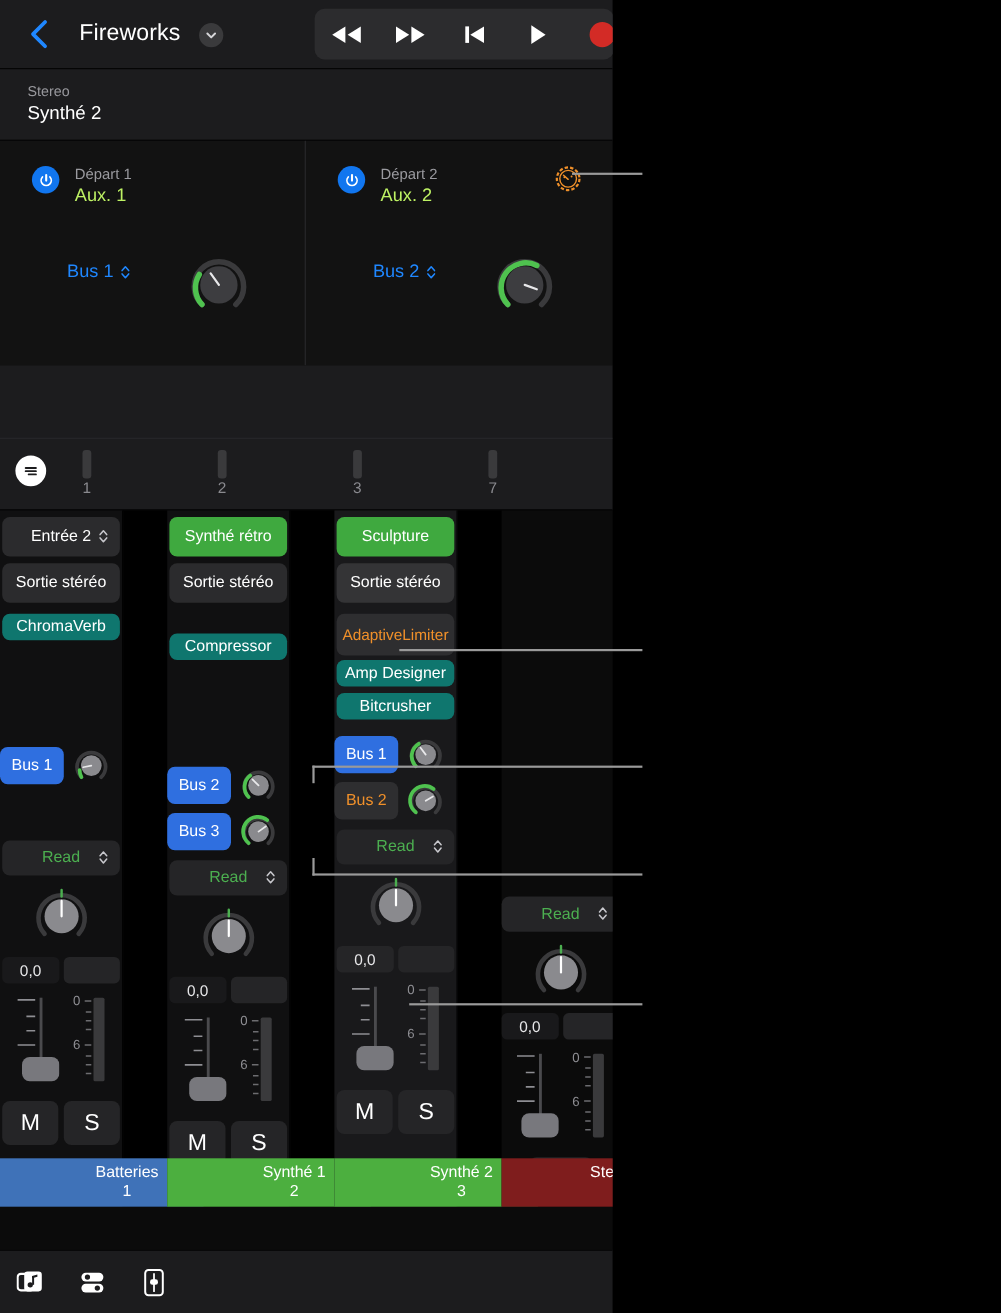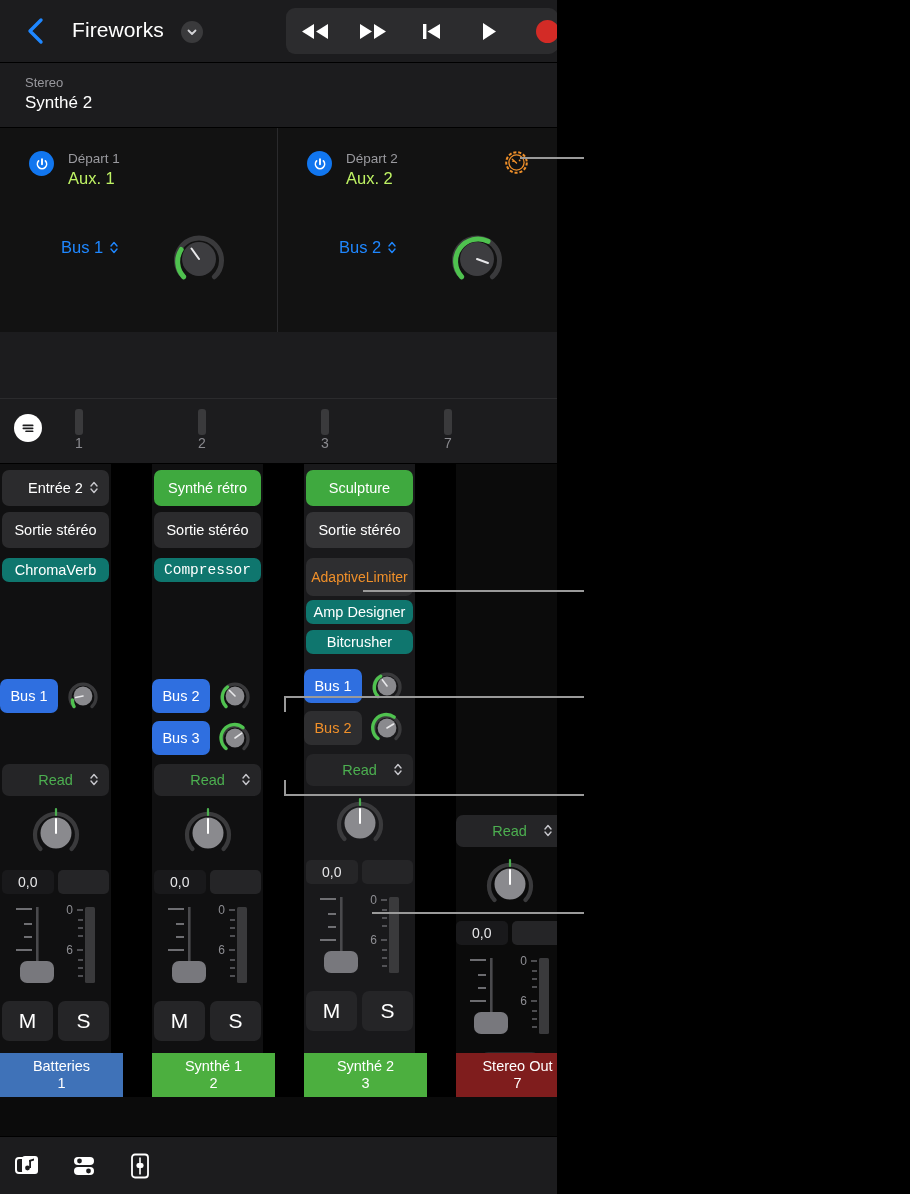--- a/index.html
+++ b/index.html
@@ -88,22 +88,22 @@
   .valbox.lite{background:#252527;}
 
   .fadermeter{width:107px;height:95px;display:flex;gap:3px;margin-top:10px;position:relative;}
   .faderzone{flex:1;position:relative;}
   .meterzone{flex:1;position:relative;}
 
   .msrow{width:107px;height:40px;display:flex;gap:5px;margin-top:2px;}
   .msbtn{flex:1;border-radius:7px;background:#252527;display:flex;align-items:center;justify-content:center;
          color:#fff;font-size:21px;cursor:pointer;}
 
-  .namebar{position:absolute;bottom:0;left:0;width:123px;height:44px;display:flex;flex-direction:column;
-           align-items:center;justify-content:center;color:#fff;font-size:14.5px;line-height:17px;cursor:pointer;}
+  .namebar{position:absolute;bottom:0;left:0;width:139px;height:44px;display:flex;flex-direction:column;
+           align-items:center;justify-content:center;color:#fff;font-size:14.5px;line-height:17px;cursor:pointer;padding-left:46px;}
 
   
   .bottombar{position:absolute;left:0;bottom:0;width:557px;height:57px;background:#1c1c1e;
              border-top:1px solid #000;display:flex;align-items:center;}
   .bicon{width:56px;height:57px;display:flex;align-items:center;justify-content:center;cursor:pointer;}
 
   
   .callout{position:absolute;background:#9a9a9a;}
 </style>
 </head>
@@ -328,21 +328,21 @@
         </div>
         <div class="namebar" style="background:#3f72b8;">
           <div>Batteries</div>
           <div>1</div>
         </div>
       </div>
 
       <div class="strip">
         <div class="slot instr">Synthé rétro</div>
         <div class="slot io">Sortie stéréo</div>
-        <div class="slot fx" style="margin-top:10px;font-family:Liberation Mono, monospace;">Compressor</div>
+        <div class="slot fx" style="margin-top:28px;">Compressor</div>
         <div class="fxgap" style="height:92px;"></div>
         <div class="sendrow">
           <div class="sendbtn">Bus 2</div>
           <div class="mini-knob">
             <svg width="36" height="36" viewBox="0 0 36 36">
                 <path d="M9 28.5 A13 13 0 1 1 27 28.5" fill="none" stroke="#3a3a3c" stroke-width="3.4" stroke-linecap="round"></path>
                 <path d="M9 28.5 A13 13 0 0 1 10.5 9" fill="none" stroke="#4fc24f" stroke-width="3.4" stroke-linecap="round"></path>
                 <circle cx="18" cy="18" r="9.4" fill="#8a8a8e"></circle>
                 <line x1="18" y1="18" x2="12.5" y2="12.5" stroke="#e8e8ea" stroke-width="1.6" stroke-linecap="round"></line>
               </svg>

